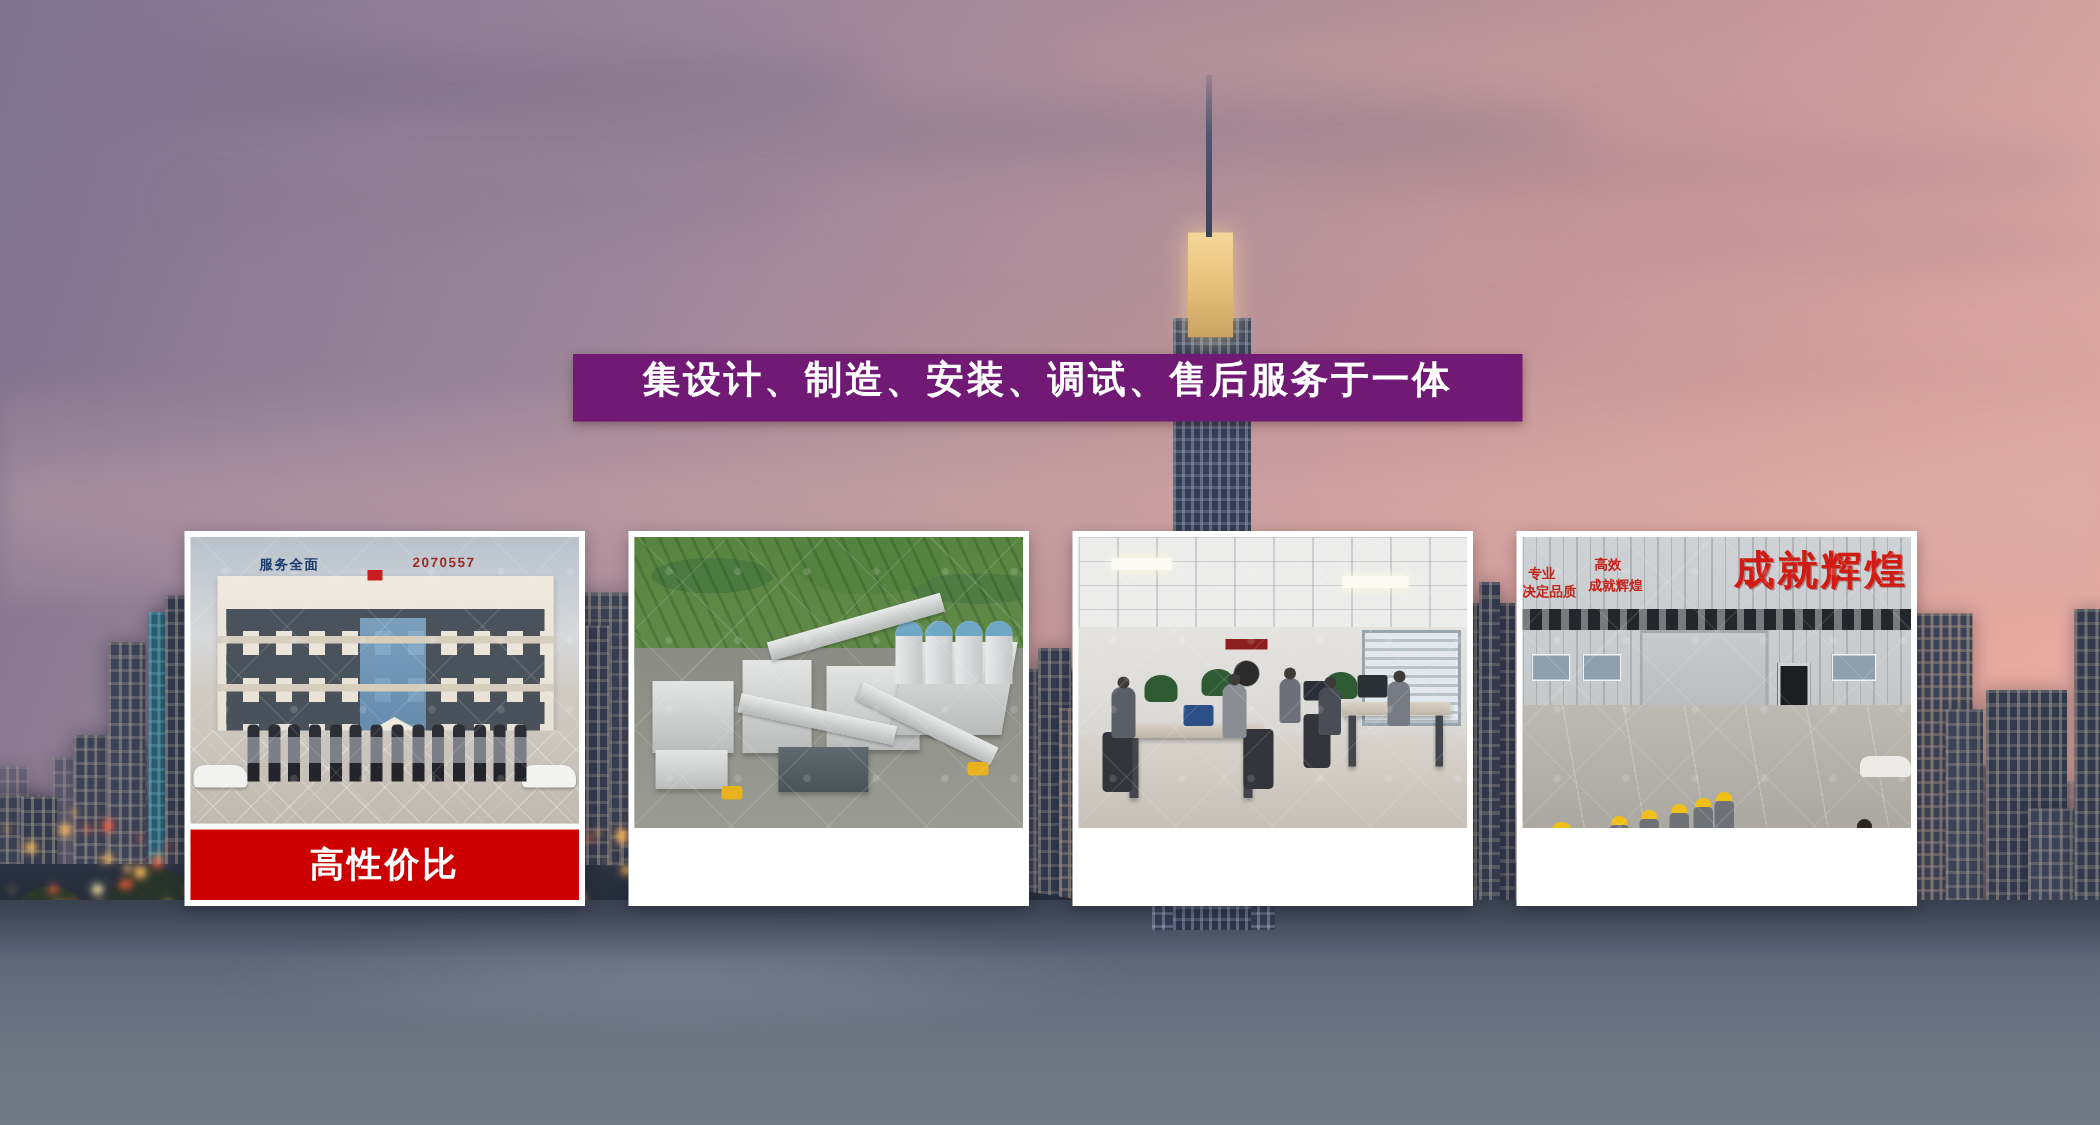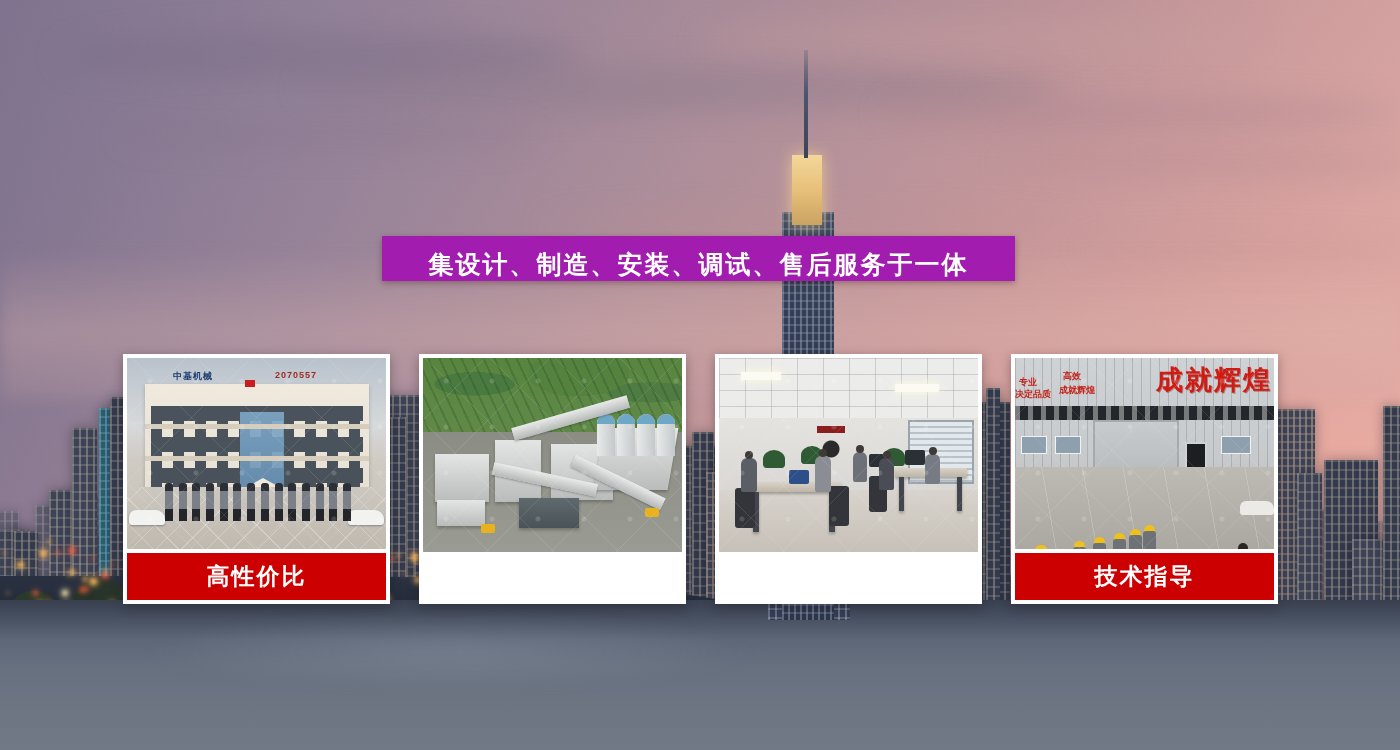--- a/index.html
+++ b/index.html
@@ -92,21 +92,21 @@
   .river-sheen{position:absolute;left:140px;bottom:58px;width:620px;height:80px;
     background:radial-gradient(ellipse at center,rgba(190,200,216,.18) 0%,rgba(190,200,216,0) 70%);filter:blur(6px);}
 
   
   .headline{position:absolute;left:0;right:0;top:129px;text-align:center;
     font-size:72px;font-weight:700;color:#ffffff;letter-spacing:6px;line-height:1;
     text-shadow:3px 4px 6px rgba(40,30,45,.55), 0 1px 0 rgba(255,255,255,.5);
     z-index:20;white-space:nowrap;}
 
   .subbar{position:absolute;left:382px;top:236px;width:633px;height:45px;
-    background:#a21caf;display:flex;align-items:flex-end;justify-content:center;z-index:20;
+    background:#701a75;display:flex;align-items:flex-start;justify-content:center;z-index:20;
     box-shadow:0 2px 6px rgba(60,20,20,.35);}
   .subbar span{color:#fff;font-size:25px;font-weight:600;letter-spacing:2px;white-space:nowrap;}
 
   
   .cards{position:absolute;left:123px;top:354px;width:1155px;height:250px;
     display:flex;justify-content:space-between;z-index:20;}
   .card{width:267px;height:250px;background:#ffffff;padding:4px 4px 0 4px;box-sizing:border-box;
     box-shadow:0 3px 10px rgba(30,20,30,.35);display:flex;flex-direction:column;}
   .photo{position:relative;width:259px;height:194px;overflow:hidden;background:#888;}
   .cap{height:48px;margin:4px 0 4px 0;background:#cc0000;display:flex;align-items:center;justify-content:center;}
@@ -495,21 +495,21 @@
         <div class="bldg">
           <div class="wins"></div>
           <div class="atrium"></div>
           <div class="ped"></div>
           <div class="door"></div>
           <div class="floor" style="top:40px"></div>
           <div class="floor" style="top:72px"></div>
           <div class="floor" style="top:104px"></div>
         </div>
         <div class="flag"></div>
-        <div class="sign">中基机械</div>
+        <div class="sign">服务全面</div>
         <div class="sign2">2070557</div>
         <div class="ground"></div>
         <div class="car carL"></div>
         <div class="car carR"></div>
         <div class="row">
           <i></i>
             <i></i>
             <i></i>
             <i></i>
             <i></i>
@@ -631,19 +631,16 @@
           </div>
         <div class="worker" style="left:128px;bottom:24px">
             <span class="hat"></span>
             <span class="bd"></span>
           </div>
         <div class="boss">
             <span class="hd"></span>
           </div>
         <div class="wm"></div>
       </div>
-      <div class="cap">
-        <span>技术指导</span>
-      </div>
     </div>
 
   </div>
 </div>
 
 </body></html>

